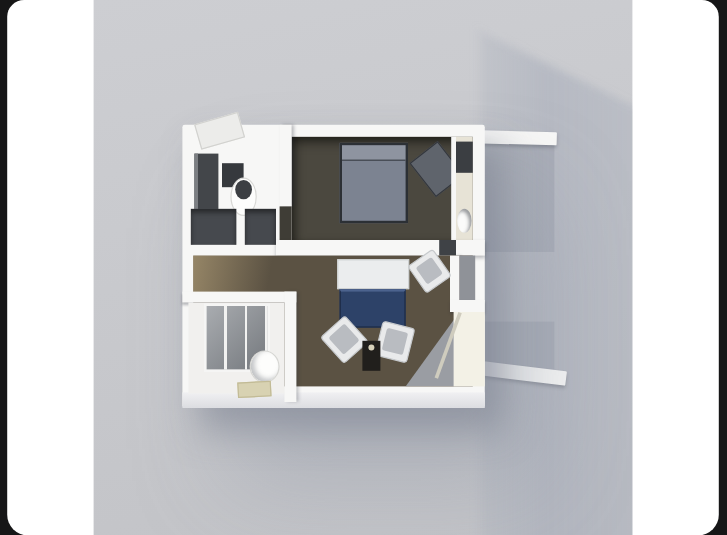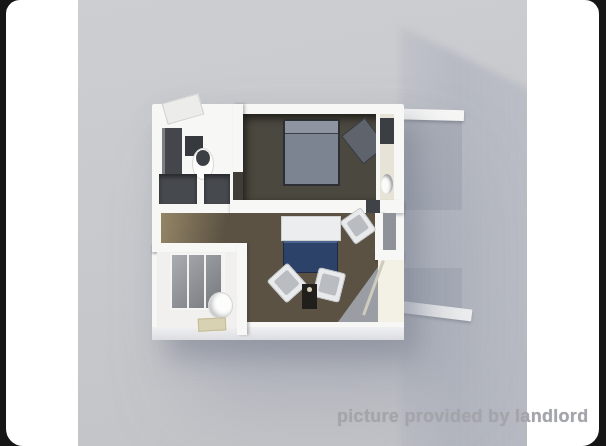--- a/index.html
+++ b/index.html
@@ -179,15 +179,14 @@
       <div class="abs b2-topwall"></div>
       <div class="abs b2-rightwall"></div>
       <div class="abs b2-floor"></div>
       <div class="abs shower"></div>
       <div class="abs b2-toilet"></div>
       <div class="abs b2-mat"></div>
     </div>
 
   </div>
 
-  <div class="watermark">picture provided by landlord</div>
 
 </div>
 
 </body></html>

